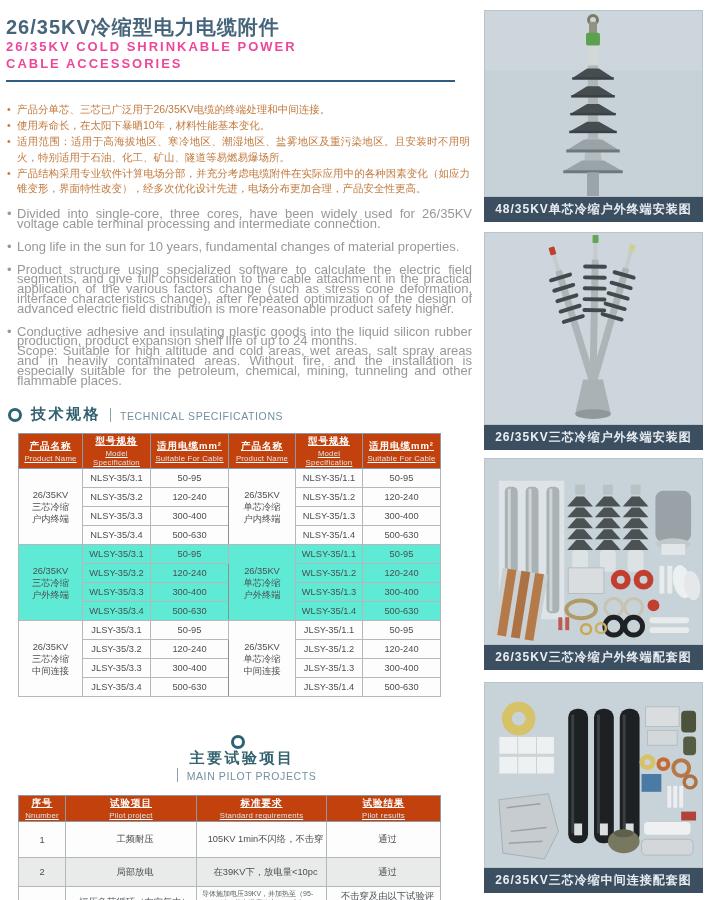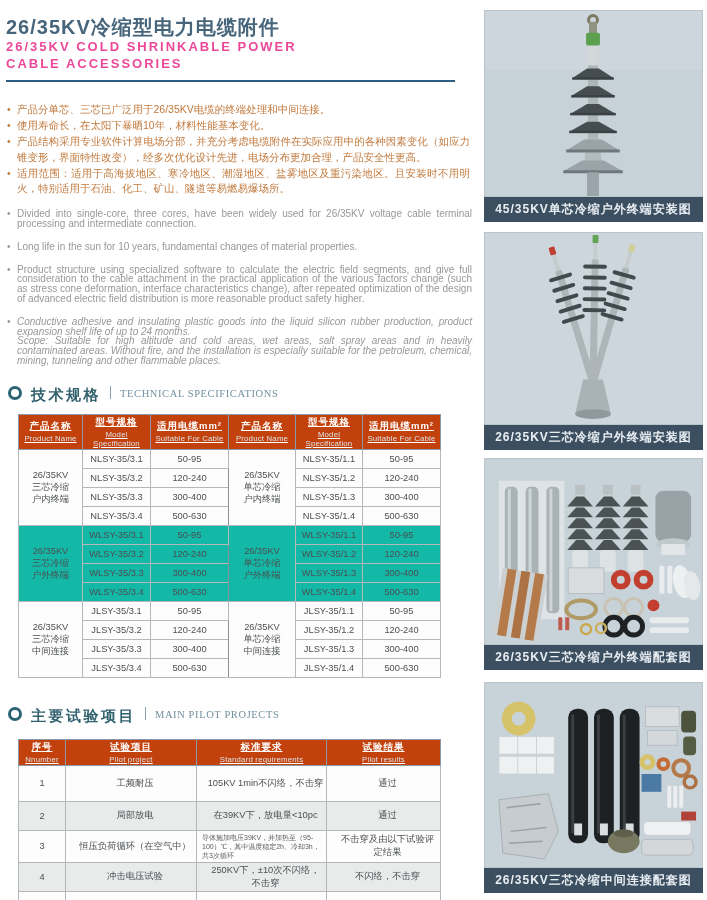--- a/index.html
+++ b/index.html
@@ -13,44 +13,44 @@
   
   .title-cn{font-size:20px;line-height:22px;font-weight:bold;color:#46657b;letter-spacing:1px;margin:0;}
   .title-en{font-size:13px;line-height:17px;color:#ec4899;letter-spacing:2px;font-weight:bold;}
   .rule{margin-top:8px;width:449px;height:2px;background:#2e5f80;}
 
   
   .cn-bullets{margin-top:20px;width:464px;}
   .cn-bullets .b{position:relative;padding-left:11px;font-size:10.5px;line-height:15.2px;
     color:#c17a3e;text-align:justify;margin-bottom:1px;}
   .en-bullets{margin-top:7px;width:466px;}
-  .en-bullets .b{position:relative;padding-left:11px;font-size:10px;line-height:9.8px;
+  .en-bullets .b{position:relative;padding-left:11px;font-size:13px;line-height:9.8px;
     color:#979899;text-align:justify;margin-bottom:2px;margin-top:13px;}
   .b::before{content:'•';position:absolute;left:1px;top:0;}
-  .pre{white-space:pre-line;font-style:italic;}
+  .pre{white-space:pre-line;}
 
   
-  .sec{display:flex;align-items:flex-start;margin-left:2px;font-family:Liberation Serif, serif;}
+  .sec{display:flex;align-items:center;margin-left:2px;}
   .sec-specs{margin-top:20px;}
-  .sec-pilot{margin-top:29px;}
+  .sec-pilot{margin-top:38px;flex-direction:column;}
   .ring{width:8px;height:8px;border:3px solid #2c6474;border-radius:50%;margin-right:9px;flex:none;}
   .sec-cn{font-size:15px;font-weight:bold;color:#33626f;letter-spacing:2.5px;}
   .sec-en{font-size:10.5px;color:#72909f;margin-left:9px;padding-left:9px;
     border-left:1.5px solid #8aa0ac;letter-spacing:.6px;padding-top:2px;}
 
   
   table{border-collapse:collapse;margin-left:12px;table-layout:fixed;}
   th{background:#c2410c;color:#fff;border:1px solid #8b9aa6;padding:1px 0;vertical-align:middle;text-decoration:underline;}
   .thc{font-size:9.5px;font-weight:bold;letter-spacing:1px;}
   .the{font-size:7.8px;font-weight:normal;color:#dde5ea;letter-spacing:.2px;margin-top:1px;}
   td{border:1px solid #b4b8ba;font-size:9.3px;color:#4b4f52;text-align:center;
     height:16px;padding:1px 2px;background:#fdfdfd;overflow:hidden;}
   .spec{width:422px;margin-top:9px;}
   .spec th{height:19px;}
-  .spec .gray td{background:#14b8a6;margin-left:21px;}
+  .spec .gray td{background:#5eead4;margin-left:21px;}
   .pname{font-size:9.3px;line-height:12px;}
   .divL{border-left:1.5px solid #8a9096;}
   .spec tbody tr.gtop td{border-top:1.5px solid #979ca0;}
 
   .pilot{width:422px;margin-top:13px;}
   .pilot th{height:15px;}
   .pilot td{height:26px;}
   .pilot tr.tall td{height:33px;}
   .pilot tr.mid td{height:29px;}
   .pilot tr.gray td{background:#e9ebeb;}
@@ -80,22 +80,22 @@
     <h1 class="title-cn">26/35KV冷缩型电力电缆附件</h1>
     <div class="title-en">
       <div>26/35KV COLD SHRINKABLE POWER</div>
       <div>CABLE ACCESSORIES</div>
     </div>
     <div class="rule"></div>
 
     <div class="cn-bullets">
       <div class="b">产品分单芯、三芯已广泛用于26/35KV电缆的终端处理和中间连接。</div>
       <div class="b">使用寿命长，在太阳下暴晒10年，材料性能基本变化。</div>
+      <div class="b">适用范围：适用于高海拔地区、寒冷地区、潮湿地区、盐雾地区及重污染地区。且安装时不用明火，特别适用于石油、化工、矿山、隧道等易燃易爆场所。</div>
       <div class="b">产品结构采用专业软件计算电场分部，并充分考虑电缆附件在实际应用中的各种因素变化（如应力锥变形，界面特性改变），经多次优化设计先进，电场分布更加合理，产品安全性更高。</div>
-      <div class="b">适用范围：适用于高海拔地区、寒冷地区、潮湿地区、盐雾地区及重污染地区。且安装时不用明火，特别适用于石油、化工、矿山、隧道等易燃易爆场所。</div>
     </div>
 
     <div class="en-bullets">
       <div class="b">Divided into single-core, three cores, have been widely used for 26/35KV voltage cable terminal processing and intermediate connection.</div>
       <div class="b">Long life in the sun for 10 years, fundamental changes of material properties.</div>
       <div class="b">Product structure using specialized software to calculate the electric field segments, and give full consideration to the cable attachment in the practical application of the various factors change (such as stress cone deformation, interface characteristics change), after repeated optimization of the design of advanced electric field distribution is more reasonable product safety higher.</div>
       <div class="b pre">Conductive adhesive and insulating plastic goods into the liquid silicon rubber production, product expansion shelf life of up to 24 months.
 Scope: Suitable for high altitude and cold areas, wet areas, salt spray areas and in heavily contaminated areas. Without fire, and the installation is especially suitable for the petroleum, chemical, mining, tunneling and other flammable places.</div>
     </div>
 
@@ -348,21 +348,21 @@
             <rect x="85" y="121" width="48" height="2.5" fill="#394144"></rect>
             <path d="M103 128 L115 128 L119 162 L99 162 Z" fill="#b3bbbe"></path>
             <polygon points="82,141 100,130 118,130 136,141" fill="#9aa3a7"></polygon>
             <rect x="82" y="140" width="54" height="3" fill="#6e787c"></rect>
             <polygon points="79,162 98,151 120,151 139,162" fill="#9aa3a7"></polygon>
             <rect x="79" y="161" width="60" height="3" fill="#6e787c"></rect>
             <rect x="103" y="163" width="12" height="24" fill="#9ba4a8"></rect>
           </g>
         </svg>
       </div>
-      <div class="caption">45/35KV单芯冷缩户外终端安装图</div>
+      <div class="caption">48/35KV单芯冷缩户外终端安装图</div>
     </div>
 
     <div class="card card2">
       <div class="photo">
         <svg viewBox="0 0 219 193" preserveAspectRatio="none">
           <rect width="219" height="193" fill="#ccd6dc"></rect>
           <g>
             <g transform="translate(109,152)">
               <g transform="rotate(-17)">
                 <rect x="-3.5" y="-120" width="7" height="122" rx="3" fill="#adb5b8"></rect>

